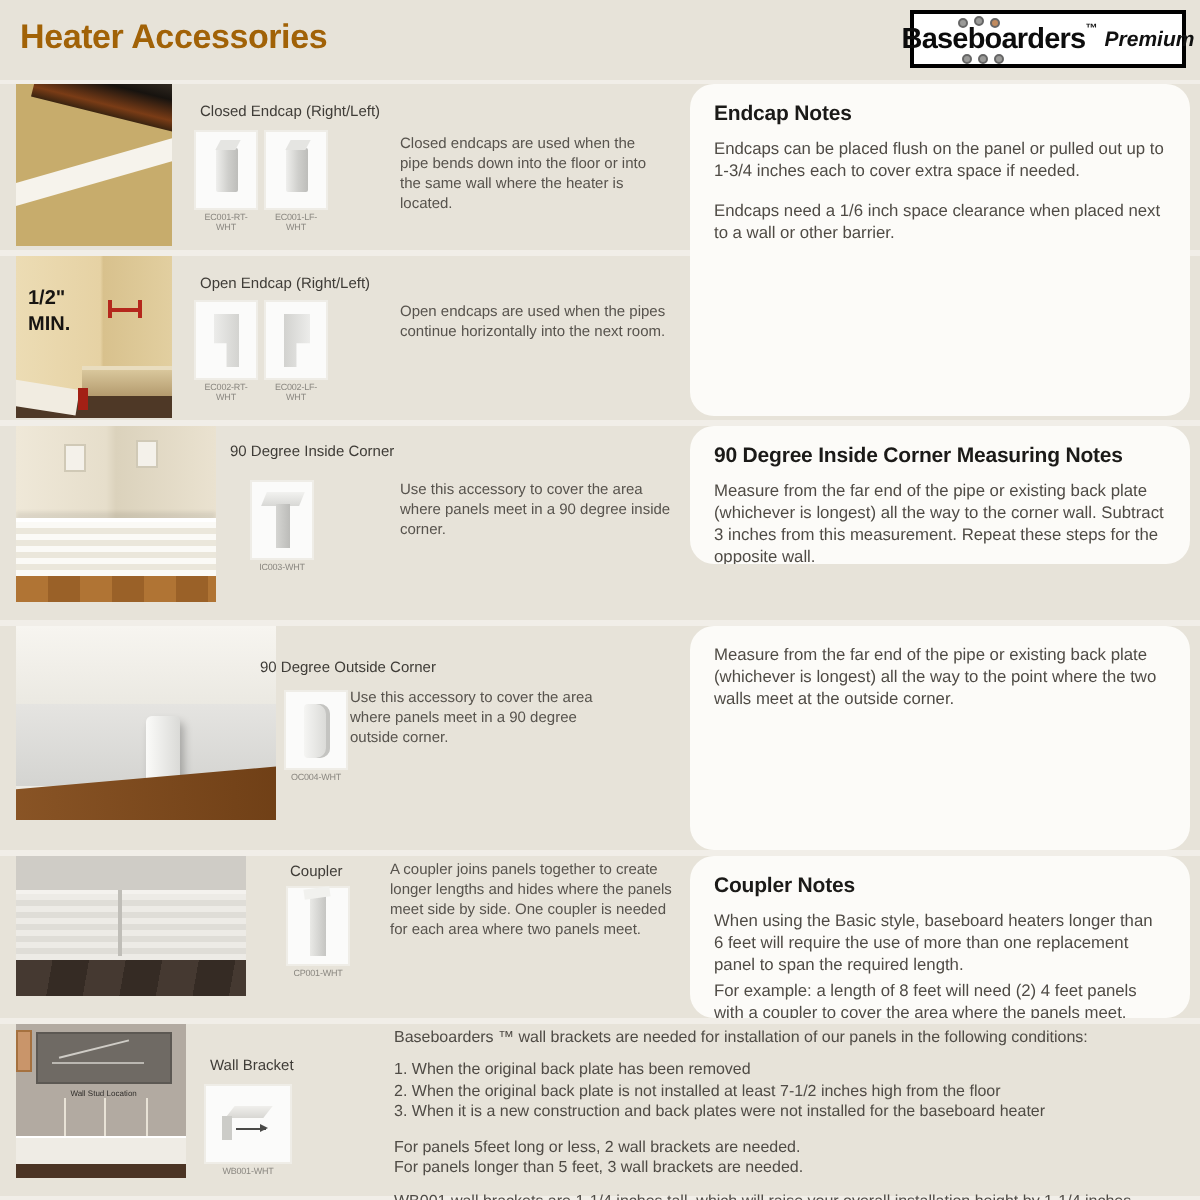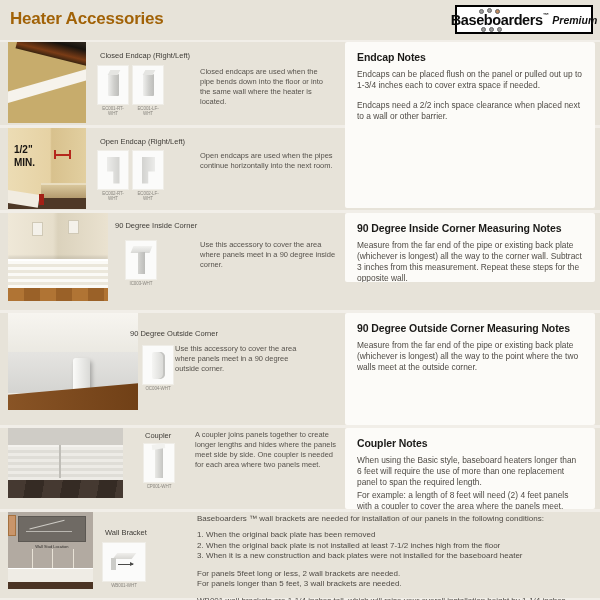--- a/index.html
+++ b/index.html
@@ -88,21 +88,21 @@
   .g-outside{width:13px;height:27px;background:linear-gradient(90deg,#f5f5f3,#d6d6d3);border-radius:2px 5px 5px 2px;box-shadow:inset -2px 0 0 #c4c4c1;}
   .g-coupler{width:8px;height:30px;background:linear-gradient(90deg,#e9e9e6,#c5c5c2);position:relative;}
   .g-coupler::before{content:"";position:absolute;top:-4px;left:-3px;width:13px;height:5px;background:#f1f1ee;transform:rotate(-8deg);}
   .g-bracket{width:28px;height:22px;position:relative;}
   .g-bracket .btop{position:absolute;top:2px;left:5px;width:19px;height:6px;background:linear-gradient(#f0efec,#d8d7d3);transform:skewX(-38deg);}
   .g-bracket .bface{position:absolute;top:7px;left:1px;width:5px;height:12px;background:#ccccc8;}
   .g-bracket .barrow{position:absolute;top:13px;left:8px;width:15px;height:1px;background:#4a4a48;}
   .g-bracket .barrow::after{content:"";position:absolute;right:-1px;top:-2px;border-left:4px solid #4a4a48;border-top:2.5px solid transparent;border-bottom:2.5px solid transparent;}
 
   
-  .note-box{position:absolute;left:345px;width:250px;background:#fcfbf8;border-radius:2px;padding:9px 12px;box-sizing:border-box;overflow:hidden;}
+  .note-box{position:absolute;left:345px;width:250px;background:#fcfbf8;border-radius:12px;padding:9px 12px;box-sizing:border-box;overflow:hidden;}
   .nb1{top:42px;height:166px;} .nb2{top:213px;height:69px;}
   .nb3{top:313px;height:112px;} .nb4{top:428px;height:81px;}
   .note-box h3{margin:0 0 6px 0;font-size:10.5px;color:#1b1a18;letter-spacing:-0.1px;}
   .note-box p{margin:0 0 9px 0;font-size:8.4px;line-height:1.3;color:#4f4b45;}
   .nb2 p,.nb3 p{margin-bottom:2px;}
   .nb4 p{margin-bottom:2px;}
 
   
   .wb-notes{position:absolute;left:197px;top:514px;width:398px;font-size:8px;line-height:1.18;color:#4f4b45;}
   .wb-notes .intro{margin-bottom:7px;}
@@ -253,29 +253,28 @@
           <div class="bface"></div>
           <div class="barrow"></div>
         </div>
     </div>
     <div class="code">WB001-WHT</div>
   </div>
 
   <div class="note-box nb1">
     <h3>Endcap Notes</h3>
     <p>Endcaps can be placed flush on the panel or pulled out up to 1-3/4 inches each to cover extra space if needed.</p>
-    <p>Endcaps need a 2/2 inch space clearance when placed next to a wall or other barrier.</p>
+    <p>Endcaps need a 1/6 inch space clearance when placed next to a wall or other barrier.</p>
   </div>
   <div class="note-box nb2">
     <h3>90 Degree Inside Corner Measuring Notes</h3>
     <p>Measure from the far end of the pipe or existing back plate (whichever is longest) all the way to the corner wall.  Subtract 3 inches from this measurement.  Repeat these steps for the opposite wall.</p>
     <p>The result allows for the panels to meet just inside the corner piece for a proper fit.</p>
   </div>
   <div class="note-box nb3">
-    <h3>90 Degree Outside Corner Measuring Notes</h3>
     <p>Measure from the far end of the pipe or existing back plate (whichever is longest) all the way to the point where the two walls meet at the outside corner.</p>
   </div>
   <div class="note-box nb4">
     <h3>Coupler Notes</h3>
     <p>When using the Basic style, baseboard heaters longer than 6 feet will require the use of more than one replacement panel to span the required length.</p>
     <p>For example:  a length of 8 feet will need (2) 4 feet panels with a coupler to cover the area where the panels meet.</p>
   </div>
 
   <div class="wb-notes">
     <div class="intro">Baseboarders ™  wall brackets are needed for installation of our panels in the following conditions:</div>

